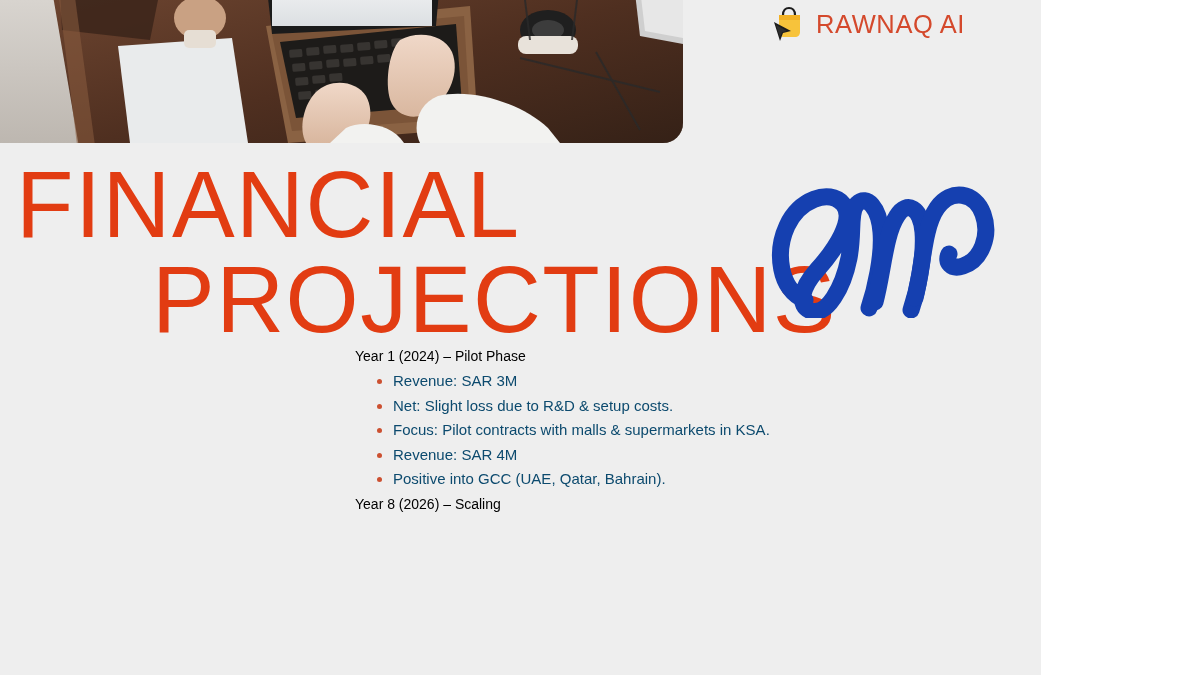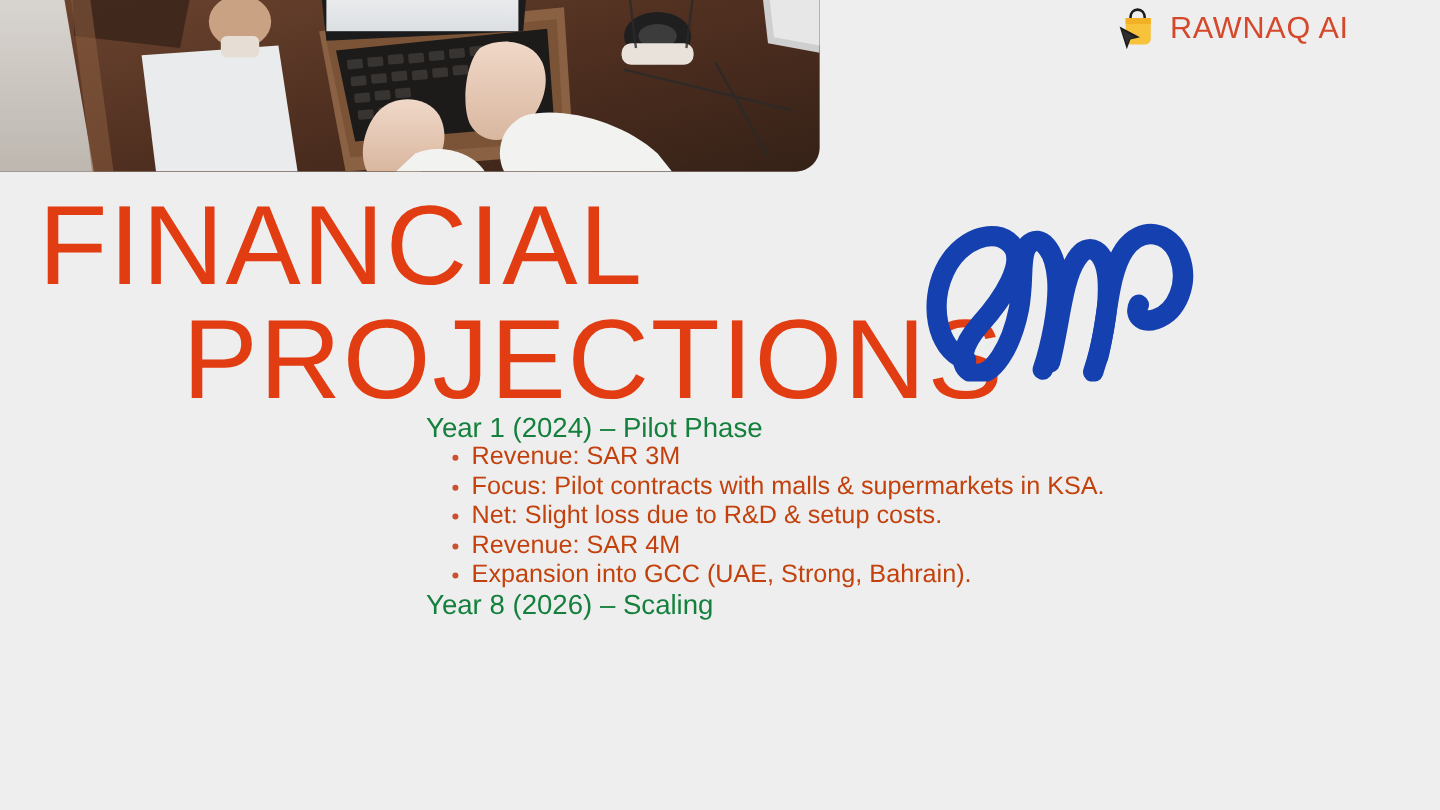--- a/index.html
+++ b/index.html
@@ -6,21 +6,21 @@
   html, body {
     margin: 0;
     padding: 0;
     background: #ffffff;
   }
   body {
     font-family: "Liberation Sans", sans-serif;
   }
   #slide {
     position: relative;
-    width: 1200px;
+    width: 1041px;
     height: 675px;
     background: #eeeeee;
     overflow: hidden;
   }
 
   
   #hero-photo {
     position: absolute;
     left: 0;
     top: 0;
@@ -60,21 +60,21 @@
   }
   .title-line {
     color: #e23c12;
     font-size: 94px;
     line-height: 95px;
     font-weight: 300;
     letter-spacing: 1.5px;
     font-family: "Liberation Sans Narrow", "Liberation Sans", sans-serif;
     white-space: nowrap;
   }
-  #title-line-1 { padding-left: 32px; }
+  #title-line-1 { padding-left: 16px; }
   #title-line-2 { padding-left: 152px; }
 
   
   #scribble {
     position: absolute;
     left: 757px;
     top: 178px;
     width: 246px;
     height: 140px;
   }
@@ -82,36 +82,36 @@
 
   
   #body-content {
     position: absolute;
     left: 355px;
     top: 344px;
     width: 700px;
   }
   .year-group { margin: 0; }
   .year-heading {
-    color: #15803d;
-    font-size: 23px;
+    color: #000000;
+    font-size: 14px;
     line-height: 25px;
     font-weight: 400;
     white-space: nowrap;
     font-family: "Liberation Sans", sans-serif;
   }
   .bullet-list {
     list-style: none;
     margin: 0;
     padding: 0 0 0 20px;
   }
   .bullet-item {
     position: relative;
-    color: #c2410c;
-    font-size: 21px;
+    color: #0c4a6e;
+    font-size: 15px;
     line-height: 24.5px;
     font-weight: 400;
     padding-left: 18px;
     white-space: nowrap;
     font-family: "Liberation Sans", sans-serif;
   }
   .bullet-item::before {
     content: "";
     position: absolute;
     left: 2px;
@@ -255,29 +255,29 @@
       </g>
     </svg>
   </div>
 
   <div id="body-content">
 
     <div class="year-group">
       <div class="year-heading">Year 1 (2024) – Pilot Phase</div>
       <ul class="bullet-list">
         <li class="bullet-item">Revenue: SAR 3M</li>
+        <li class="bullet-item">Net: Slight loss due to R&amp;D &amp; setup costs.</li>
         <li class="bullet-item">Focus: Pilot contracts with malls &amp; supermarkets in KSA.</li>
-        <li class="bullet-item">Net: Slight loss due to R&amp;D &amp; setup costs.</li>
       </ul>
     </div>
 
     <div class="year-group">
       <ul class="bullet-list">
         <li class="bullet-item">Revenue: SAR 4M</li>
-        <li class="bullet-item">Expansion into GCC (UAE, Strong, Bahrain).</li>
+        <li class="bullet-item">Positive into GCC (UAE, Qatar, Bahrain).</li>
       </ul>
     </div>
 
     <div class="year-group">
       <div class="year-heading">Year 8 (2026) – Scaling</div>
     </div>
 
   </div>
 
 </div>

